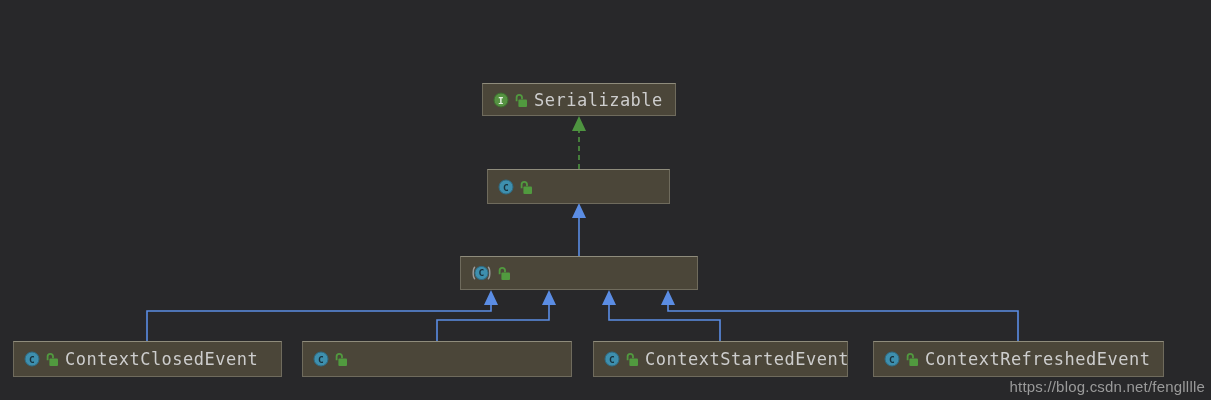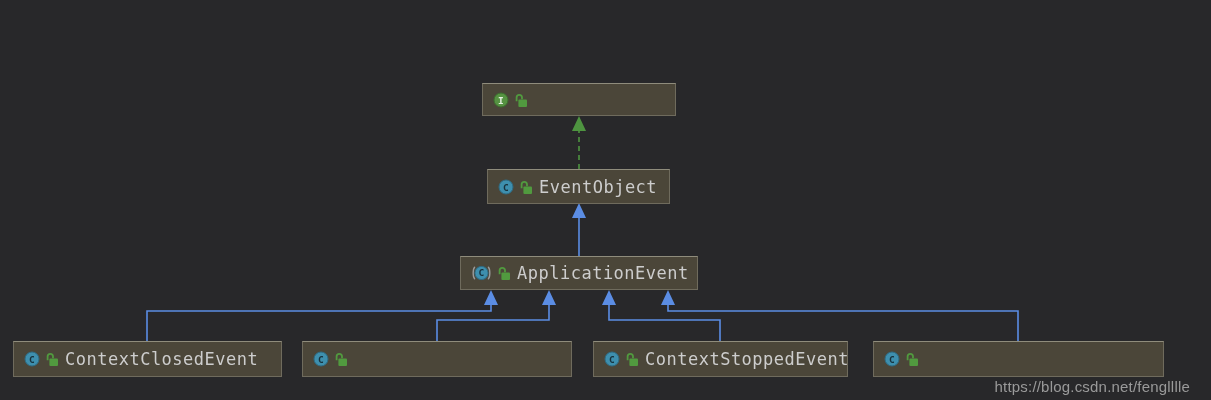--- a/index.html
+++ b/index.html
@@ -64,21 +64,21 @@
   .uml-node svg { display: block; }
   .node-serializable      { left: 482px; top:  83px; width: 194px; height: 33px; }
   .node-eventobject       { left: 487px; top: 169px; width: 183px; height: 35px; }
   .node-applicationevent  { left: 460px; top: 256px; width: 238px; height: 34px; }
   .node-contextstarted    { left:  13px; top: 341px; width: 269px; height: 36px; }
   .node-contextstopped    { left: 302px; top: 341px; width: 270px; height: 36px; }
   .node-contextclosed     { left: 593px; top: 341px; width: 255px; height: 36px; }
   .node-contextrefreshed  { left: 873px; top: 341px; width: 291px; height: 36px; }
   .watermark {
     position: absolute;
-    right: 21px; bottom: 5px;
+    right: 6px; bottom: 5px;
     color: var(--watermark);
     font-family: "Liberation Sans", "DejaVu Sans", sans-serif;
     font-size: 15px;
     letter-spacing: 0.2px;
   }
 </style>
 </head>
 <body>
 
 <div class="canvas">
@@ -124,58 +124,57 @@
         <text x="8" y="11.6" text-anchor="middle" font-family="DejaVu Sans Mono, monospace" font-size="9.5" font-weight="bold" fill="#e4efe0">I</text>
       </svg>
         </span>
       <span>
           <svg width="15" height="16" viewBox="0 0 15 16">
         <path d="M3.6,9.2 V5.6 A2.7,2.7 0 0 1 9,5.6 V7.2" fill="none" stroke="var(--icon-lock)" stroke-width="1.8"></path>
         <rect x="5.4" y="7.6" width="8.6" height="7.4" rx="1" fill="var(--icon-lock)"></rect>
       </svg>
         </span>
     </span>
+    <span>Serializable</span>
   </div>
 
   <div class="uml-node node-eventobject">
     <span class="icons">
       <span>
           <svg width="16" height="16" viewBox="0 0 16 16">
         <circle cx="8" cy="8" r="7" fill="var(--icon-class)" stroke="#2e6b84" stroke-width="1"></circle>
         <text x="8" y="11.6" text-anchor="middle" font-family="DejaVu Sans Mono, monospace" font-size="9.5" font-weight="bold" fill="#17313d">C</text>
       </svg>
         </span>
       <span>
           <svg width="15" height="16" viewBox="0 0 15 16">
         <path d="M3.6,9.2 V5.6 A2.7,2.7 0 0 1 9,5.6 V7.2" fill="none" stroke="var(--icon-lock)" stroke-width="1.8"></path>
         <rect x="5.4" y="7.6" width="8.6" height="7.4" rx="1" fill="var(--icon-lock)"></rect>
       </svg>
         </span>
     </span>
-    <span>EventObject</span>
   </div>
 
   <div class="uml-node node-applicationevent">
     <span class="icons">
       <span>
           <svg width="21" height="16" viewBox="0 0 21 16">
         <path d="M3.6,2.2 C1.7,4 1.7,12 3.6,13.8" fill="none" stroke="#9a9a9a" stroke-width="1.4" stroke-linecap="round"></path>
         <path d="M17.4,2.2 C19.3,4 19.3,12 17.4,13.8" fill="none" stroke="#9a9a9a" stroke-width="1.4" stroke-linecap="round"></path>
         <circle cx="10.5" cy="8" r="6.6" fill="var(--icon-class)" stroke="#2e6b84" stroke-width="1"></circle>
         <text x="10.5" y="11.4" text-anchor="middle" font-family="DejaVu Sans Mono, monospace" font-size="9.5" font-weight="bold" fill="#17313d">C</text>
       </svg>
         </span>
       <span>
           <svg width="15" height="16" viewBox="0 0 15 16">
         <path d="M3.6,9.2 V5.6 A2.7,2.7 0 0 1 9,5.6 V7.2" fill="none" stroke="var(--icon-lock)" stroke-width="1.8"></path>
         <rect x="5.4" y="7.6" width="8.6" height="7.4" rx="1" fill="var(--icon-lock)"></rect>
       </svg>
         </span>
     </span>
-    <span>ApplicationEvent</span>
   </div>
 
   <div class="uml-node node-contextstarted">
     <span class="icons">
       <span>
           <svg width="16" height="16" viewBox="0 0 16 16">
         <circle cx="8" cy="8" r="7" fill="var(--icon-class)" stroke="#2e6b84" stroke-width="1"></circle>
         <text x="8" y="11.6" text-anchor="middle" font-family="DejaVu Sans Mono, monospace" font-size="9.5" font-weight="bold" fill="#17313d">C</text>
       </svg>
         </span>
@@ -214,34 +213,35 @@
         <text x="8" y="11.6" text-anchor="middle" font-family="DejaVu Sans Mono, monospace" font-size="9.5" font-weight="bold" fill="#17313d">C</text>
       </svg>
         </span>
       <span>
           <svg width="15" height="16" viewBox="0 0 15 16">
         <path d="M3.6,9.2 V5.6 A2.7,2.7 0 0 1 9,5.6 V7.2" fill="none" stroke="var(--icon-lock)" stroke-width="1.8"></path>
         <rect x="5.4" y="7.6" width="8.6" height="7.4" rx="1" fill="var(--icon-lock)"></rect>
       </svg>
         </span>
     </span>
-    <span>ContextStoppedEvent</span>
+    <span>ContextStartedEvent</span>
   </div>
 
   <div class="uml-node node-contextrefreshed">
     <span class="icons">
       <span>
           <svg width="16" height="16" viewBox="0 0 16 16">
         <circle cx="8" cy="8" r="7" fill="var(--icon-class)" stroke="#2e6b84" stroke-width="1"></circle>
         <text x="8" y="11.6" text-anchor="middle" font-family="DejaVu Sans Mono, monospace" font-size="9.5" font-weight="bold" fill="#17313d">C</text>
       </svg>
         </span>
       <span>
           <svg width="15" height="16" viewBox="0 0 15 16">
         <path d="M3.6,9.2 V5.6 A2.7,2.7 0 0 1 9,5.6 V7.2" fill="none" stroke="var(--icon-lock)" stroke-width="1.8"></path>
         <rect x="5.4" y="7.6" width="8.6" height="7.4" rx="1" fill="var(--icon-lock)"></rect>
       </svg>
         </span>
     </span>
+    <span>ContextRefreshedEvent</span>
   </div>
 
   <div class="watermark">https://blog.csdn.net/fenglllle</div>
 </div>
 
 </body></html>

